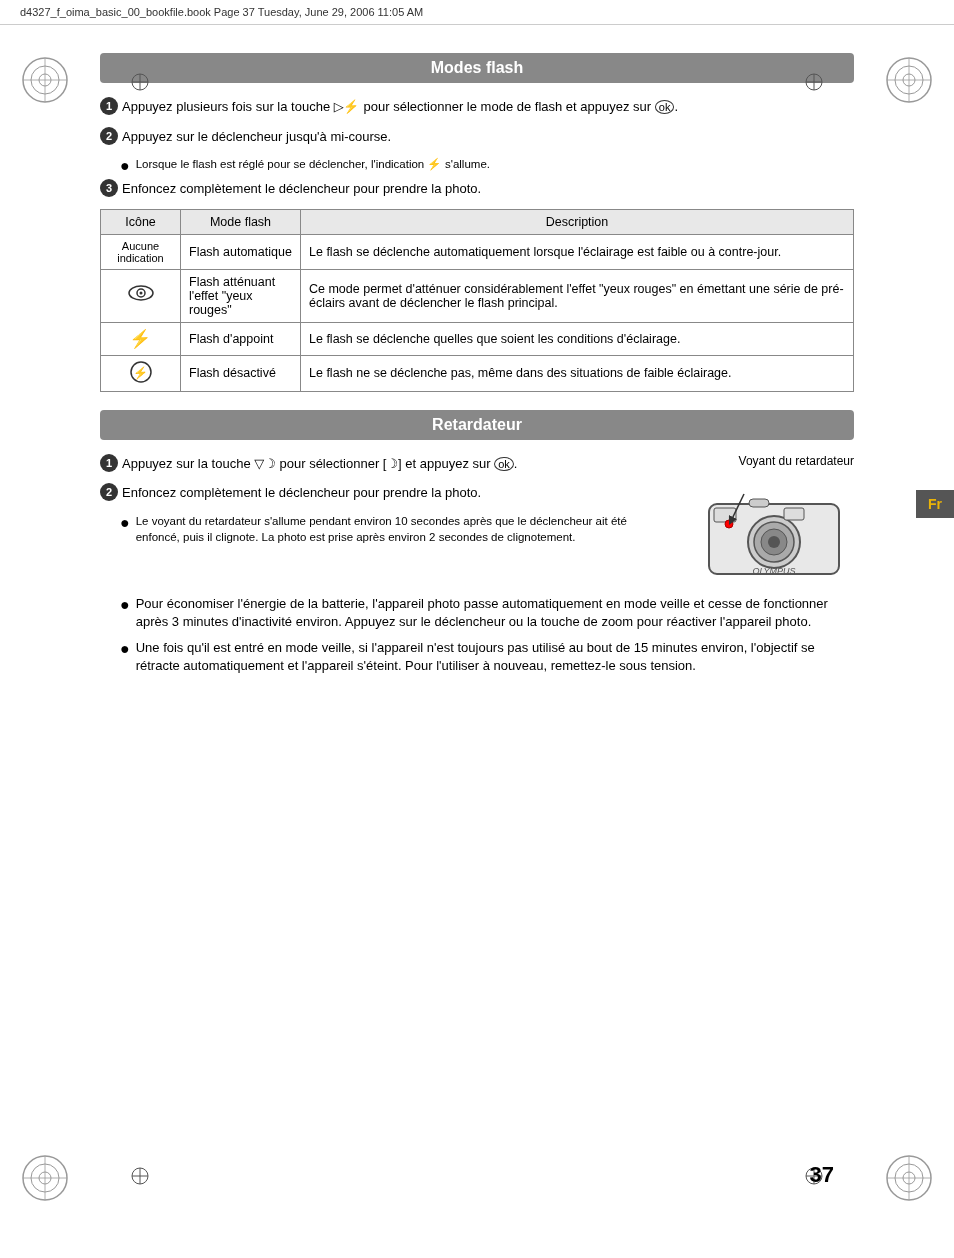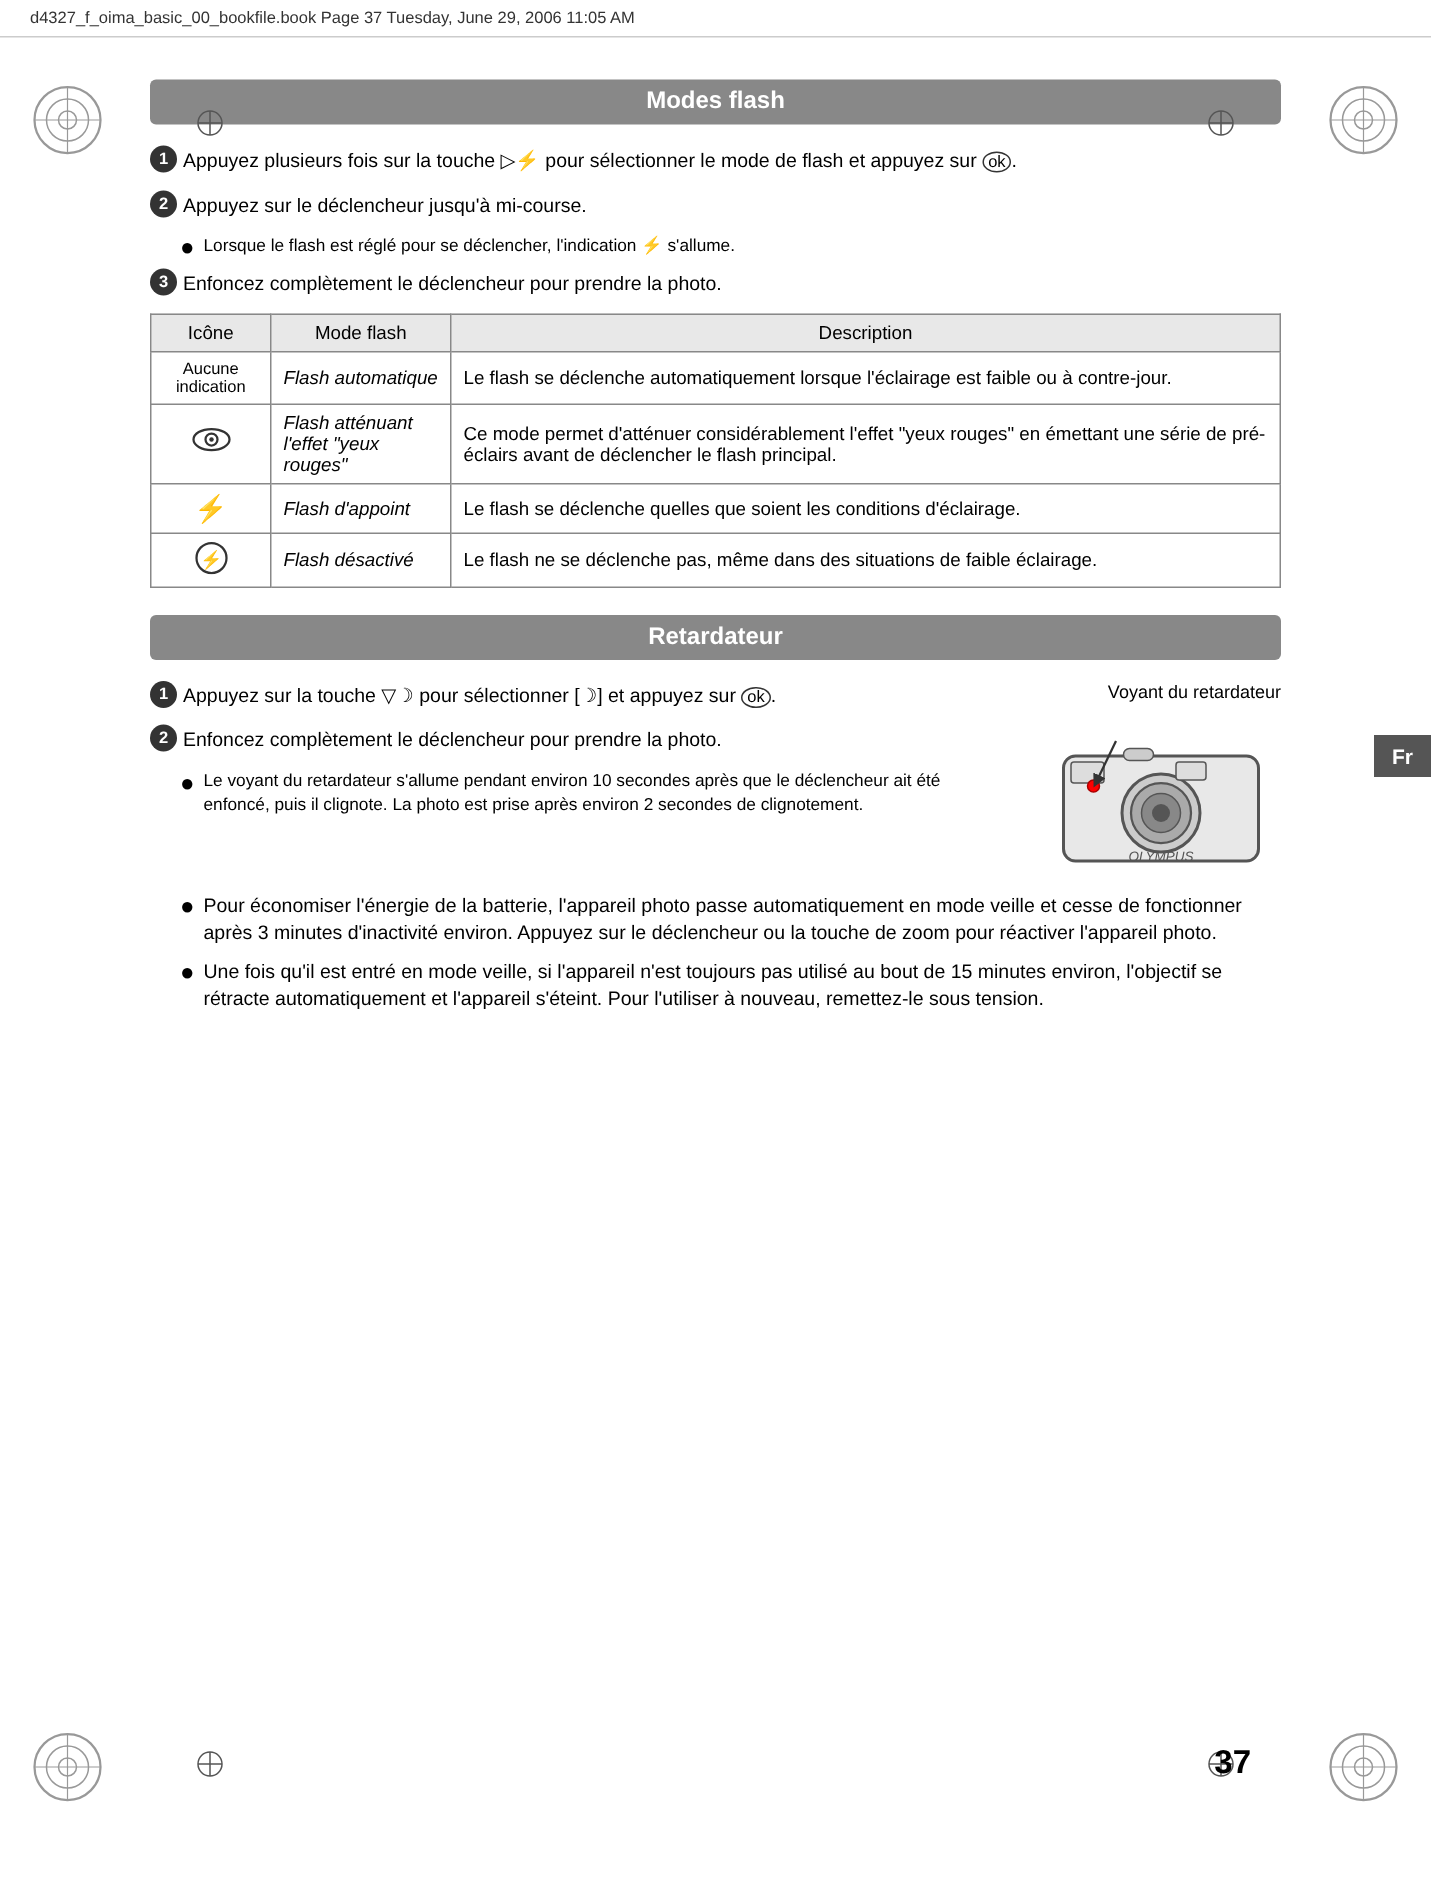--- a/index.html
+++ b/index.html
@@ -64,21 +64,21 @@
       font-size: 22px;
       font-weight: bold;
     }
 
     
     .lang-tab {
       position: absolute;
       right: 0;
       top: 490px;
       background: #555;
-      color: #ffffff;
+      color: #eab308;
       font-weight: bold;
       font-size: 14px;
       padding: 6px 10px;
       width: 38px;
       text-align: center;
     }
 
     
     .content {
       margin: 0 100px;
@@ -141,21 +141,20 @@
       border: 1px solid #888;
       padding: 5px 8px;
       vertical-align: middle;
     }
     .flash-table td:first-child {
       text-align: center;
       width: 80px;
     }
     .flash-table td:nth-child(2) {
       width: 120px;
-      font-style: italic;
     }
 
     
     .retardateur-flex {
       display: flex;
       gap: 20px;
       align-items: flex-start;
     }
     .retardateur-text {
       flex: 1;

